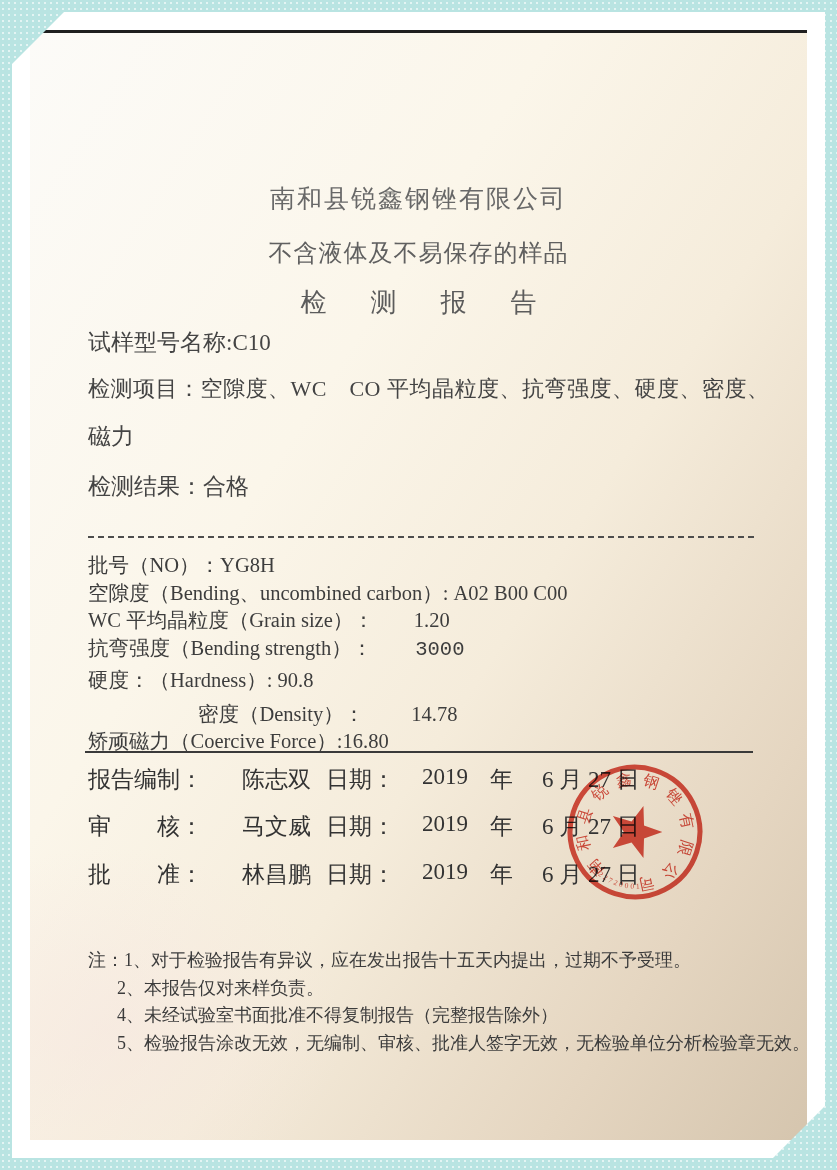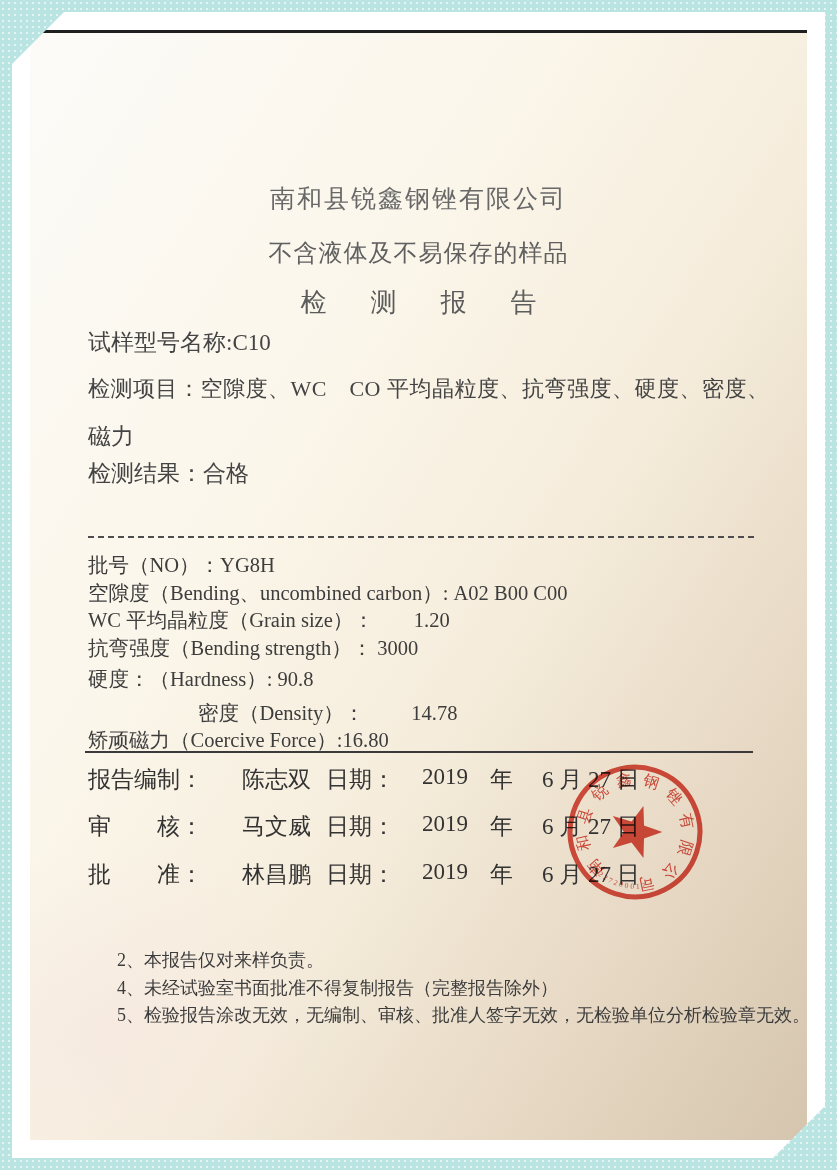--- a/index.html
+++ b/index.html
@@ -14,29 +14,29 @@
       radial-gradient(ellipse 340px 260px at 10% 90%, rgba(246,230,224,.55), rgba(246,230,224,0) 70%),
       linear-gradient(123deg,#fcfbf8 0%,#fbf6ea 35%,#f5ecdb 58%,#e5d6c1 82%,#d5c5ae 100%);}
   .abs{position:absolute;white-space:nowrap;}
   .center{left:0;right:0;text-align:center;}
   .t-company{top:149px;font-size:25px;letter-spacing:2px;color:#686868;}
   .t-sub{top:204px;font-size:24px;letter-spacing:1px;color:#606060;}
   .t-report{top:252px;font-size:26px;letter-spacing:44px;text-indent:44px;color:#5c5c5c;}
   .sample-model{top:294px;left:58px;font-size:23px;color:#444;}
   .items1{top:341px;left:58px;font-size:22px;letter-spacing:.5px;color:#444;text-align:right;}
   .items2{top:388px;left:58px;font-size:23px;color:#444;}
-  .result{top:425px;left:58px;font-size:23px;color:#444;}
+  .result{top:438px;left:58px;font-size:23px;color:#444;}
   .dash{top:503px;left:58px;width:666px;border-top:2px dashed #4d4d4d;height:0;}
   .meas{top:519px;left:58px;font-size:20.5px;line-height:27.5px;color:#3d3d3d;}
   .meas .row{white-space:nowrap;}
   .meas .lbl{white-space:pre;}
   .meas .row.g1{margin-top:4px;}
   .meas .row.g2{margin-top:6px;text-align:center;}
   .meas .row.v-gap1 .val{margin-left:40px;}
-  .meas .row.v-gap2 .val{}
+  .meas .row.v-gap2 .val{margin-left:38px;font-family:Liberation Mono, monospace;}
   .meas .row.v-gap3 .val{margin-left:42px;}
   .solid{top:718px;left:55px;width:668px;border-top:2.5px solid #3a3a3a;height:0;}
   .sig-row{position:absolute;left:0;right:0;height:32px;font-size:23px;color:#333;}
   .sig-row span{position:absolute;white-space:pre;}
   .sig-row .role{left:58px}.sig-row .name{left:212px}.sig-row .dlabel{left:296px}
   .sig-row .year{left:392px}.sig-row .yunit{left:460px}.sig-row .mday{left:512px}
   .sig-a{top:731px}.sig-b{top:778px}.sig-c{top:826px}
   .notes{top:914px;left:58px;font-size:18px;line-height:27.5px;color:#3c3c3c;}
   .note-row{white-space:nowrap;}
   .note-row.indent{margin-left:29px;}
@@ -118,20 +118,21 @@
           <text x="75" y="131" text-anchor="middle" font-size="7.5" fill="#d53a2c" transform="rotate(9 75 75)">7</text>
           <text x="75" y="131" text-anchor="middle" font-size="7.5" fill="#d53a2c" transform="rotate(3 75 75)">2</text>
           <text x="75" y="131" text-anchor="middle" font-size="7.5" fill="#d53a2c" transform="rotate(-3 75 75)">0</text>
           <text x="75" y="131" text-anchor="middle" font-size="7.5" fill="#d53a2c" transform="rotate(-9 75 75)">0</text>
           <text x="75" y="131" text-anchor="middle" font-size="7.5" fill="#d53a2c" transform="rotate(-15 75 75)">0</text>
           <text x="75" y="131" text-anchor="middle" font-size="7.5" fill="#d53a2c" transform="rotate(-21 75 75)">1</text>
           <text x="75" y="131" text-anchor="middle" font-size="7.5" fill="#d53a2c" transform="rotate(-27 75 75)">2</text>
         </svg>
 
       <div class="abs notes">
+        <div class="note-row"><span>注：</span><span>1、对于检验报告有异议，应在发出报告十五天内提出，过期不予受理。</span></div>
         <div class="note-row indent">2、本报告仅对来样负责。</div>
         <div class="note-row indent">4、未经试验室书面批准不得复制报告（完整报告除外）</div>
         <div class="note-row indent">5、检验报告涂改无效，无编制、审核、批准人签字无效，无检验单位分析检验章无效。</div>
       </div>
 
     </div>
   </div>
 </div>
 
 </body></html>

